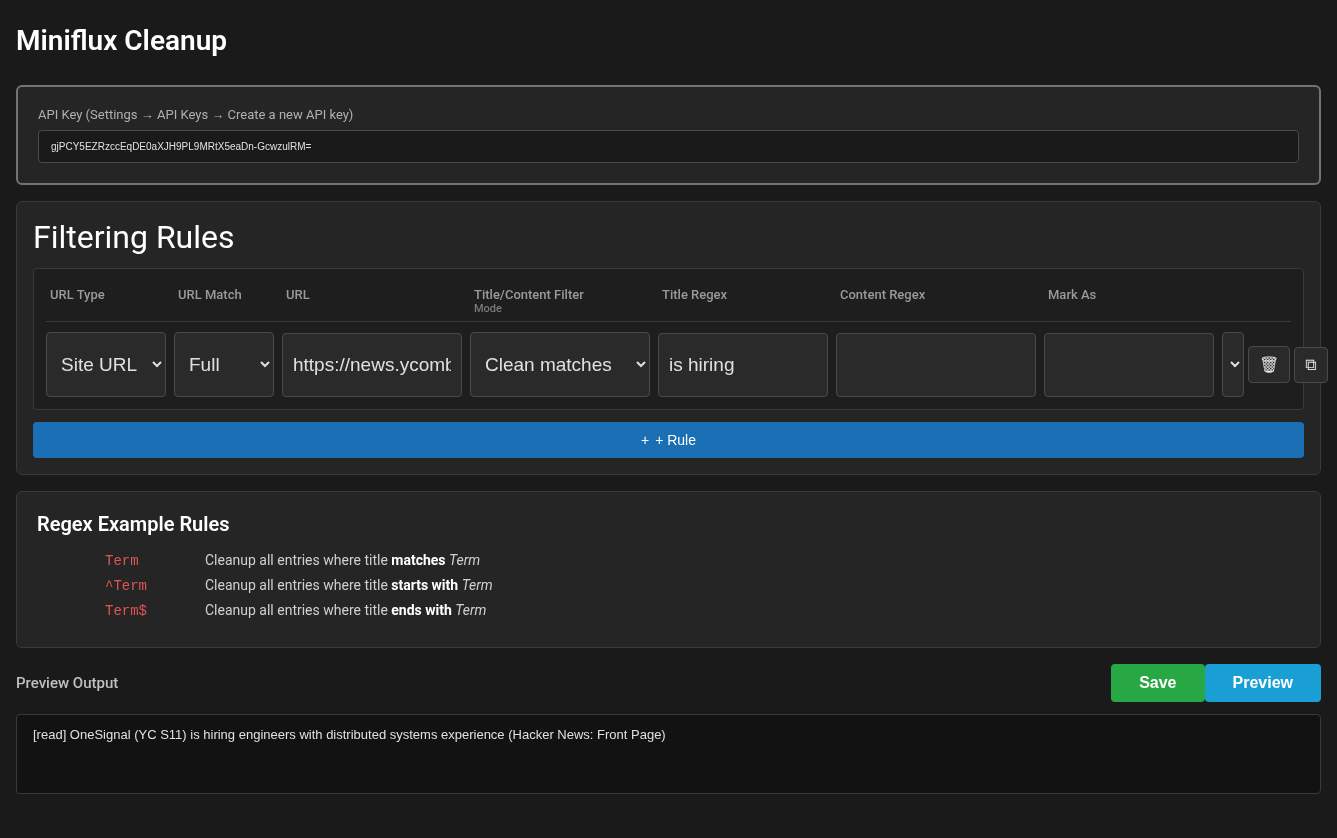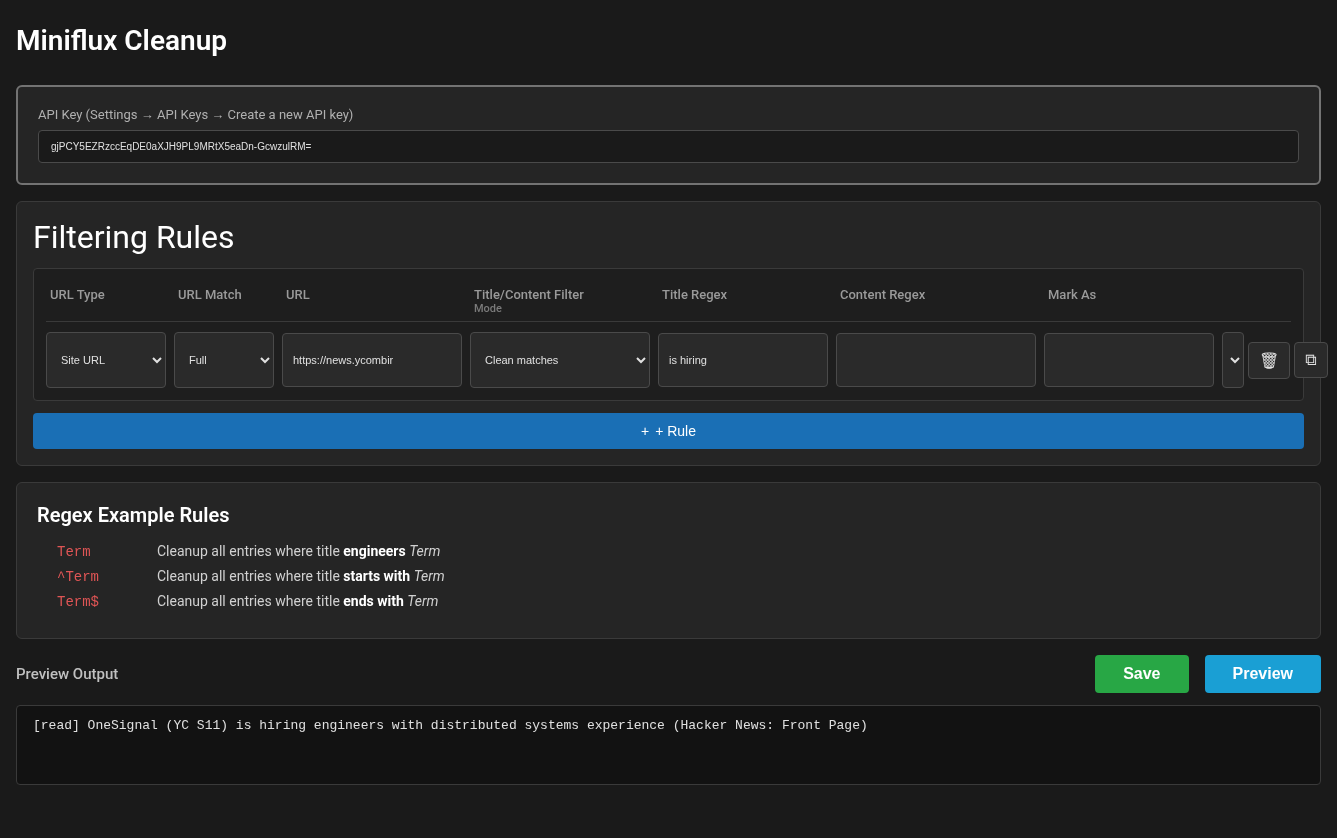--- a/index.html
+++ b/index.html
@@ -90,21 +90,21 @@
       grid-template-columns: 120px 100px 180px 180px 170px 200px 170px 80px;
       gap: 8px;
       align-items: center;
     }
 
     .rule-select, .rule-input {
       background-color: #2a2a2a;
       border: 1px solid #4a4a4a;
       border-radius: 4px;
       color: #e0e0e0;
-      font-size: 11px;
+      font-size: 19px;
       padding: 20px 10px;
       width: 100%;
       outline: none;
       appearance: auto;
     }
 
     .icon-btn {
       background-color: #2a2a2a;
       border: 1px solid #4a4a4a;
       border-radius: 4px;
@@ -150,20 +150,21 @@
     .regex-list {
       list-style: disc;
       padding-left: 20px;
     }
 
     .regex-list li {
       margin-bottom: 8px;
       display: flex;
       align-items: baseline;
       gap: 0;
+      margin-left: 48px;
     }
 
     .regex-list li::marker {
       color: #e0e0e0;
     }
 
     .regex-term {
       color: #e05555;
       font-family: 'Courier New', Courier, monospace;
       font-size: 14px;
@@ -198,21 +199,21 @@
     }
 
     .preview-label {
       color: #c0c0c0;
       font-size: 15px;
       font-weight: 500;
     }
 
     .action-buttons {
       display: flex;
-      gap: 16px;
+      gap: 0;
       padding-left: 7px;
     }
 
     .save-btn {
       background-color: #28a745;
       border: none;
       border-radius: 4px;
       color: #ffffff;
       cursor: pointer;
       font-size: 16px;
@@ -229,21 +230,21 @@
       font-size: 16px;
       font-weight: 600;
       padding: 10px 28px;
     }
 
     .preview-output {
       background-color: #121212;
       border: 1px solid #3a3a3a;
       border-radius: 4px;
       color: #e0e0e0;
-      font-family: Liberation Mono, monospace;
+      font-family: Liberation Sans, sans-serif;
       font-size: 13px;
       min-height: 80px;
       padding: 12px 16px;
     }
 
     .title-content-header {
       display: flex;
       flex-direction: column;
     }
   </style>
@@ -311,21 +312,21 @@
     <span>+ Rule</span>
   </button>
 </div>
 
 <div class="regex-card">
   <h2 class="regex-title">Regex Example Rules</h2>
   <ul class="regex-list">
     <li>
       <span class="regex-term">Term</span>
       <span class="regex-desc">
-        Cleanup all entries where title <strong>engineers</strong> <em>Term</em>
+        Cleanup all entries where title <strong>matches</strong> <em>Term</em>
       </span>
     </li>
     <li>
       <span class="regex-term">^Term</span>
       <span class="regex-desc">
         Cleanup all entries where title <strong>starts with</strong> <em>Term</em>
       </span>
     </li>
     <li>
       <span class="regex-term">Term$</span>

